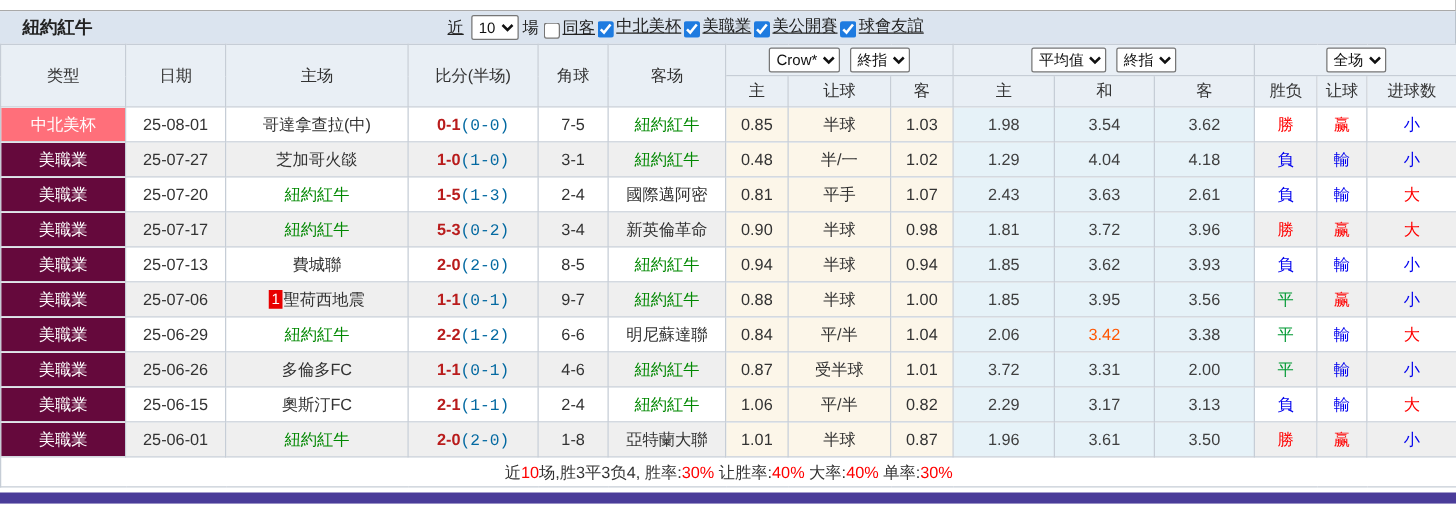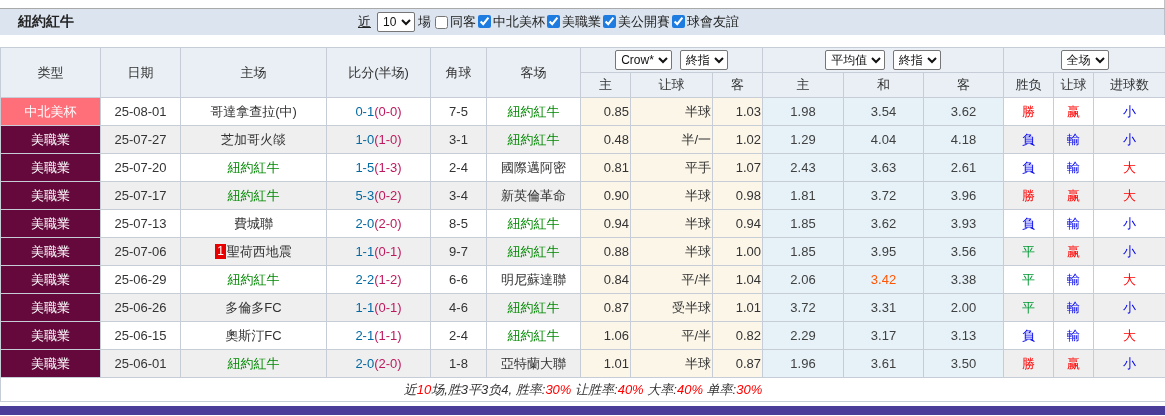--- a/index.html
+++ b/index.html
@@ -21,55 +21,55 @@
     display:flex; align-items:center; white-space:nowrap;
   }
   .band-title { font-weight:bold; font-size:14px; color:#222; padding-left:18px; width:358px; flex:0 0 auto; }
   .band-controls { display:flex; align-items:center; flex:0 0 auto; color:#222; }
   .near { text-decoration:underline; cursor:pointer; margin-right:3px; }
   .hdr-select {
     font-family:inherit; font-size:12px; height:20px;
     border:1px solid #767676; border-radius:2px; background:#fff; color:#111;
     margin:0 3px; padding:0 1px;
   }
-  .chk { display:inline-flex; align-items:center; margin-left:4px; }
+  .chk { display:inline-flex; align-items:flex-end; margin-left:4px;text-decoration:underline; }
   .comp-filters .chk { margin-left:2px; }
   input[type="checkbox"] { width:13px; height:13px; margin:0 2px 0 0; accent-color:#1e7be0; }
 
   
   table.grid {
     width:1165px; border-collapse:collapse; table-layout:fixed;
-    font-size:13px; text-align:center;margin-top:12px;
+    font-size:13px; text-align:center;
   }
   table.grid th, table.grid td {
     border:1px solid #c6cdd6; padding:0 1px; overflow:hidden; white-space:nowrap;
   }
   thead th { background:#e9eff5; font-weight:normal; color:#333; height:25px; }
   .sel-cell select { margin:0 2px; }
   tbody td { height:28px; background:#fff; }
   tr.alt td.c-plain { background:#efefef; }
   tr.alt td.c-type  { }
-  td.c-ah { background:#fcf6e9; color:#333;text-align:right; }
+  td.c-ah { background:#fcf6e9; color:#333; }
   td.c-eu { background:#e6f2f8; color:#404040; }
   td.c-type { color:#fff; font-size:13px; }
   .type-pink   { background:#ff6f7a; }
   .type-maroon { background:#65093c; }
   .team { cursor:pointer; }
   .green { color:#008800; }
-  .score-ft { color:#0369a1; }
-  .score-ht { color:#be185d; }
+  .score-ft { color:#b91c1c;font-weight:bold; }
+  .score-ht { color:#0369a1;font-family:Liberation Mono, monospace; }
   .t-red   { color:#ff0000; }
   .t-blue  { color:#0000ee; }
   .t-green { color:#009933; }
   td.hot, .hot { color:#ff5500 !important; cursor:pointer; }
   .badge1 {
     display:inline-block; background:#e80000; color:#fff;
     font-size:12px; line-height:15px; padding:0 2px; margin-right:1px; vertical-align:1px;
   }
-  tfoot td.stats { height:24px; background:#fff; color:#333;font-style:italic; }
+  tfoot td.stats { height:24px; background:#fff; color:#333; }
 
   
   .purple-bar { height:9px; background:#4a3c99; margin-top:4px; width:1165px; }
 </style>
 </head>
 <body>
 
 <div class="page">
 
   <div class="top-strip"></div>

